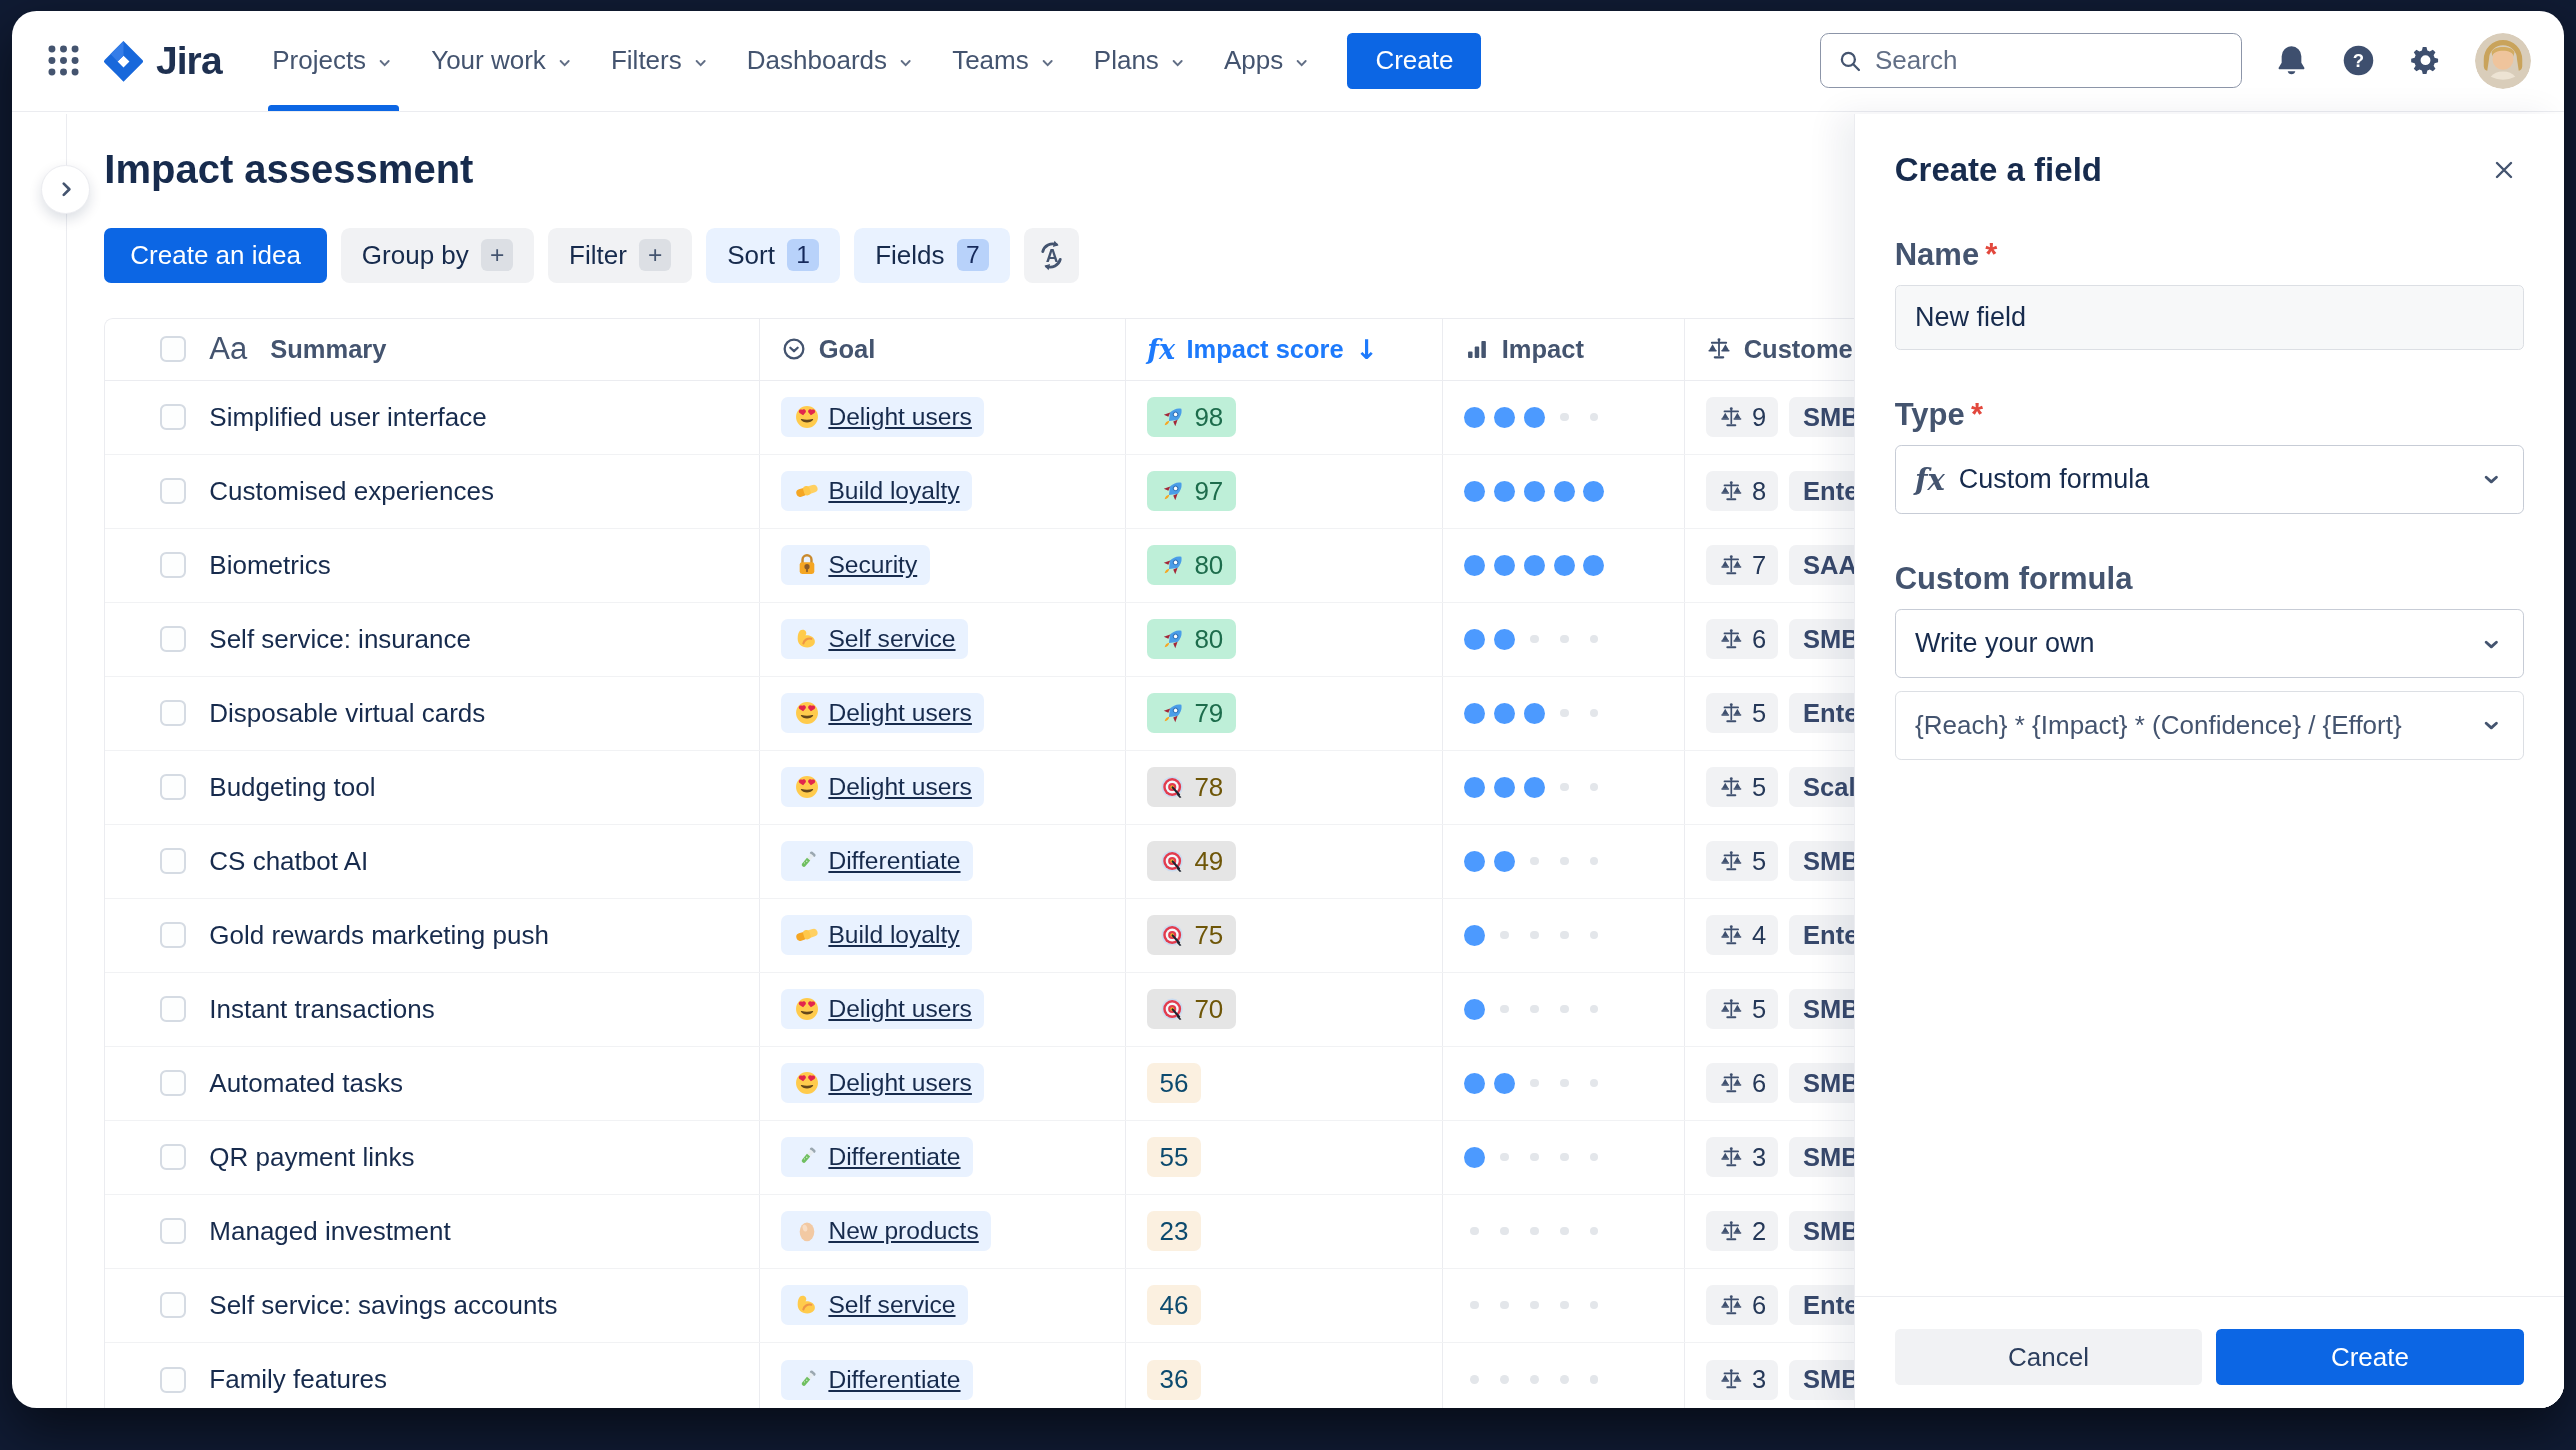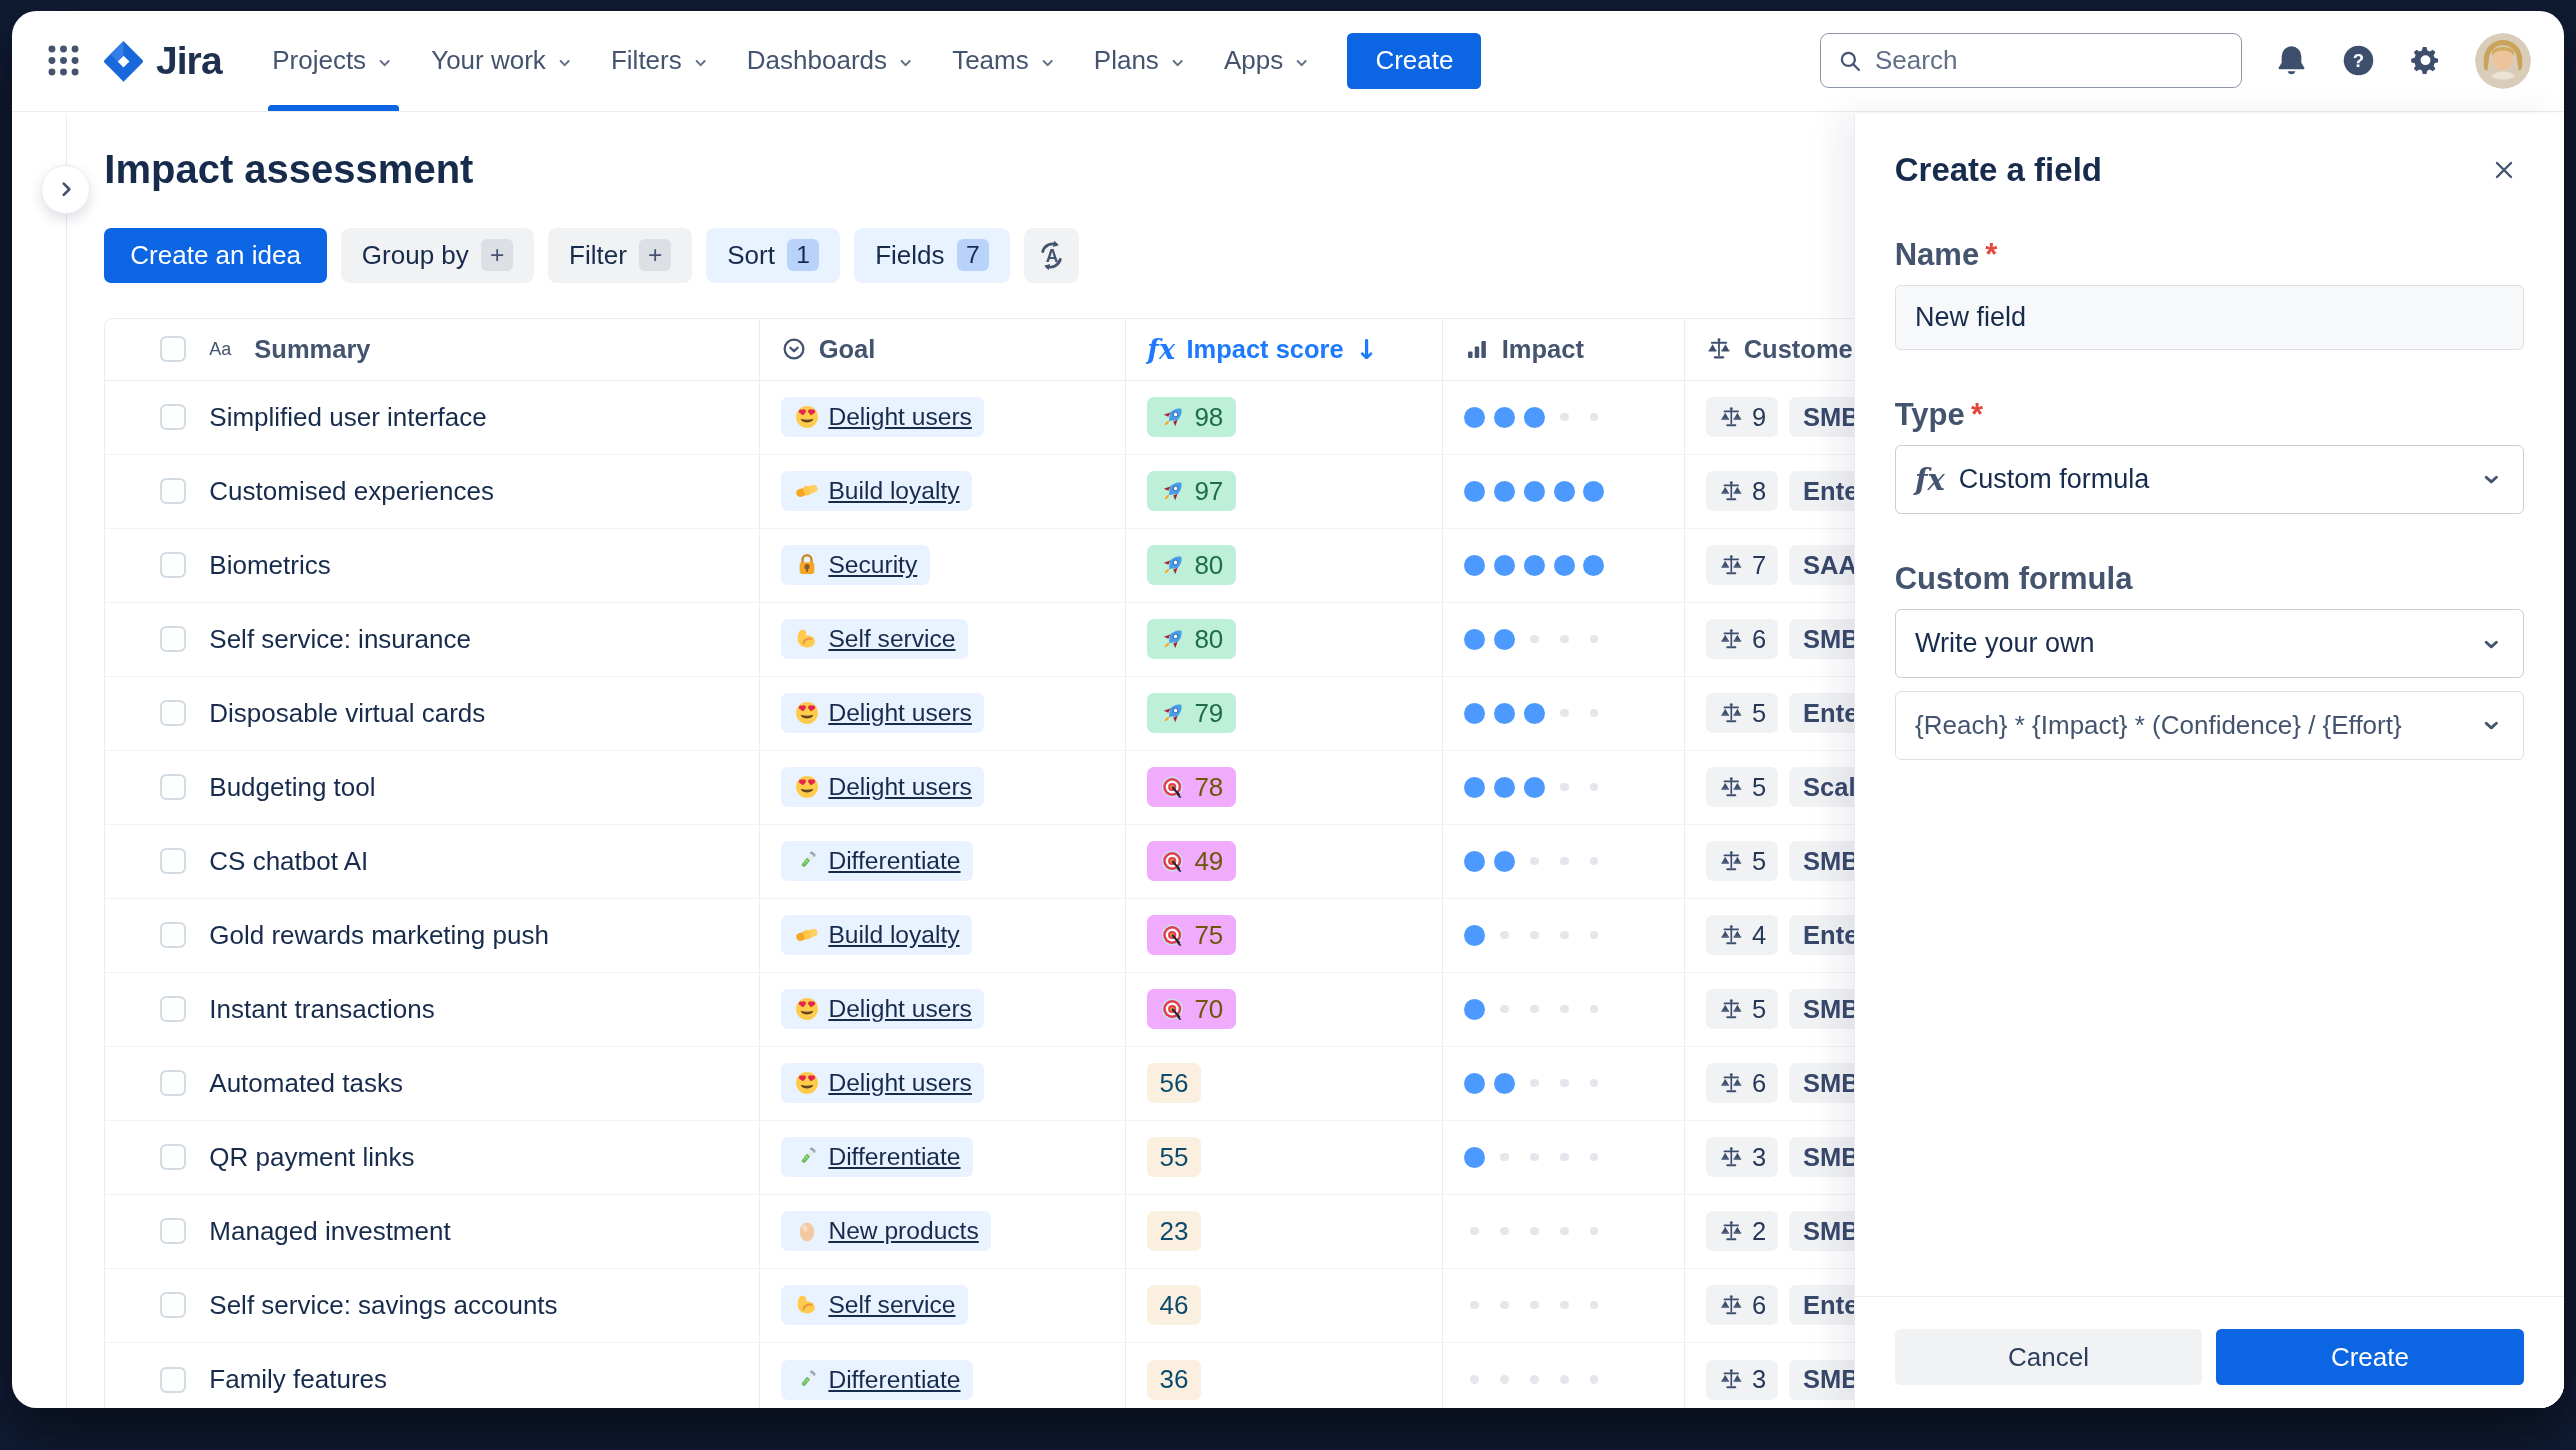--- a/index.html
+++ b/index.html
@@ -87,39 +87,39 @@
     display:grid; grid-template-columns:654px 366px 317px 242px 1fr;
   }
   .thead { height:62px; border-bottom:1.8px solid #EBECF0; }
   .trow { height:74px; border-bottom:1.8px solid #F1F2F4; }
   .trow:last-child { border-bottom:none; }
   .cell { display:flex; align-items:center; padding-left:21px; overflow:hidden; white-space:nowrap; }
   .cell + .cell { border-left:1.8px solid #EBECF0; }
   .th { font-size:25.5px; font-weight:600; color:#44546F; gap:11.4px; cursor:pointer; }
   .th svg { width:26px; height:26px; flex:none; }
   .c-summary { padding-left:55px; gap:23px; }
-  .aa-glyph { font-size:18px; font-weight:500; color:#44546F; }
+  .aa-glyph { font-size:31px; font-weight:500; color:#44546F; }
   .th-score { color:#1D7AFC; }
   .fx-glyph { font-family:"DejaVu Serif","Liberation Serif",serif; font-style:italic; font-weight:600; font-size:27px; color:#1D7AFC; }
   .sort-arrow { font-family:"DejaVu Sans",sans-serif; font-size:27px; color:#1D7AFC; }
   .checkbox {
     width:26px; height:26px; border:2.6px solid #D5DBE3; border-radius:6.2px; background:#FDFEFE;
     flex:none; cursor:pointer;
   }
   .sum-text { font-size:26px; color:#172B4D; }
   .chip {
     display:inline-flex; align-items:center; gap:8.8px; height:40px;
     border-radius:7px; padding:0 12.3px; font-size:24.6px; font-weight:500; color:#172B4D;
   }
   .goal-chip { background:#E9F2FF;text-decoration:underline; }
   .emoji { width:26px; height:26px; flex:none; display:inline-flex; }
   .emoji svg { width:100%; height:100%; }
   .score-chip { font-size:26px; }
   .tone-green { background:#BEEFD8; color:#1D6C4C; }
-  .tone-yellow { background:#f0abfc; color:#6E5608; }
+  .tone-yellow { background:#e5e5e5; color:#6E5608; }
   .tone-cream { background:#FBF0E0; color:#0c4a6e; }
   .dots { display:flex; align-items:center; gap:8.8px; }
   .dot { width:21px; height:21px; display:flex; align-items:center; justify-content:center; }
   .dot::before { content:""; width:8.8px; height:8.8px; border-radius:50%; background:#E3E6EA; }
   .dot.on::before { width:21px; height:21px; background:#4C9AFF; }
   .cust-chip { background:#F1F2F4; font-size:25.5px; color:#253858; }
   .cust-chip .emoji { width:24.6px; height:24.6px; }
   .cust-chip.seg { font-weight:600; color:#37486B; padding:0 14px; }
   .c-customer { gap:10.6px; }
   

